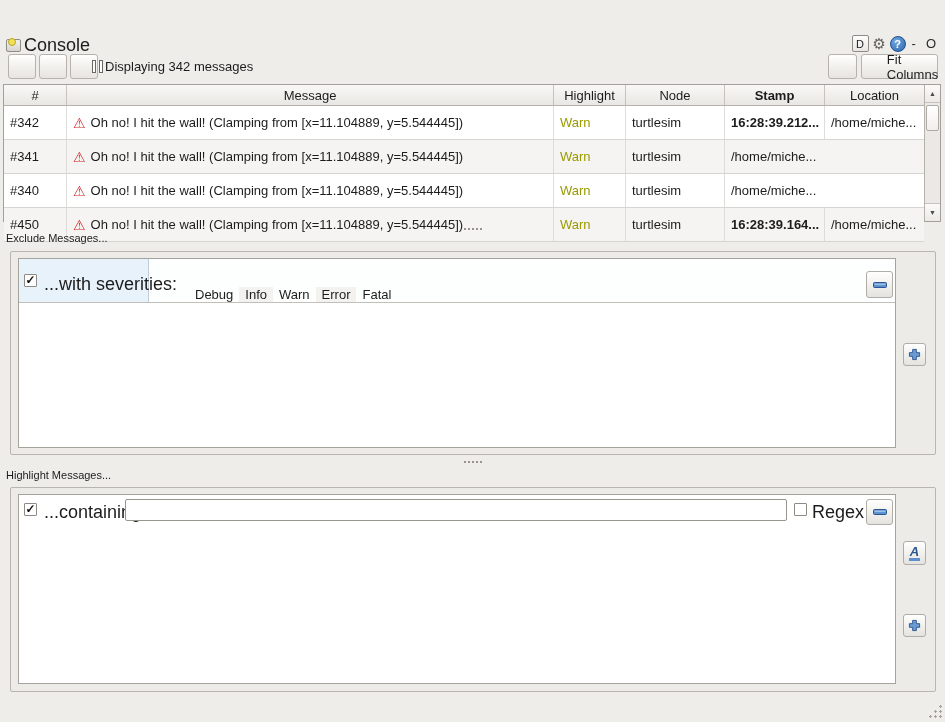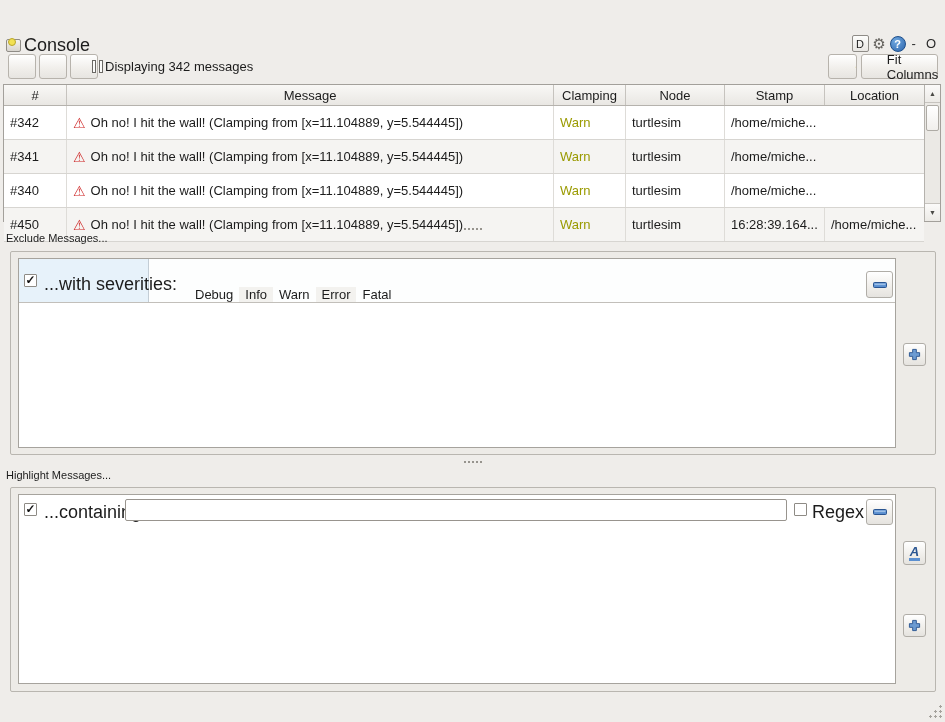--- a/index.html
+++ b/index.html
@@ -48,21 +48,21 @@
   .logtable { position:absolute; left:3px; top:84px; width:938px; height:138px;
     border:1px solid #a3a09b; background:#fff; }
   .thead { display:flex; height:21px; background:linear-gradient(#f9f8f6,#e9e7e3);
     border-bottom:1px solid #b5b2ad; }
   .th { display:flex; align-items:center; justify-content:center; font-size:13px;
     border-right:1px solid #c6c3be; height:100%; cursor:pointer; }
   .trow { display:flex; height:34px; border-bottom:1px solid #d7d5d1; background:#fff; cursor:pointer; }
   .trow.alt { background:#f5f4f2; }
   .td { display:flex; align-items:center; padding:0 6px; border-right:1px solid #dedcd8;
     font-size:13px; white-space:nowrap; overflow:hidden; }
-  .c0 { width:63px; } .c1 { width:487px; } .c2 { width:72px; } .c3 { width:99px; } .c4 { width:100px; } .c5 { width:99px; border-right:none; }
+  .c0 { width:63px; } .c1 { width:487px; } .c2 { width:72px; } .c3 { width:99px; } .c4 { width:100px;font-weight:bold; } .c5 { width:99px; border-right:none; }
   .warn-icon { font-size:14px; margin-right:5px; line-height:1; }
   .vscroll { position:absolute; right:0; top:0; width:16px; height:136px; background:#ebe9e5; border-left:1px solid #b5b2ad; }
   .sbtn { position:absolute; left:0; width:15px; height:18px; background:linear-gradient(#fbfaf9,#eceae6);
     display:flex; align-items:center; justify-content:center; font-size:7px; color:#4a4945; cursor:pointer; }
   .sbtn.up { top:0; border-bottom:1px solid #c6c3be; }
   .sbtn.down { bottom:0; border-top:1px solid #c6c3be; }
   .sthumb { position:absolute; left:1px; top:20px; width:13px; height:26px; background:linear-gradient(#ffffff,#f1efec);
     border:1px solid #aeaba5; border-radius:2px; cursor:pointer; }
 
   
@@ -149,34 +149,35 @@
     <div class="tbtn" style="left:861px; width:77px;">
       <span>Fit Columns</span>
     </div>
   </div>
 
   <div class="logtable">
     <div style="position:relative; width:920px;">
       <div class="thead">
         <div class="th c0">#</div>
         <div class="th c1">Message</div>
-        <div class="th c2">Clamping</div>
+        <div class="th c2">Highlight</div>
         <div class="th c3">Node</div>
         <div class="th c4">Stamp</div>
         <div class="th c5">Location</div>
       </div>
 
       <div class="trow">
         <div class="td c0">#342</div>
         <div class="td c1">
           <span class="warn-icon" style="color: rgb(204, 31, 31);">⚠</span>
           <span>Oh no! I hit the wall! (Clamping from [x=11.104889, y=5.544445])</span>
         </div>
         <div class="td c2" style="color: rgb(154, 154, 0);">Warn</div>
         <div class="td c3">turtlesim</div>
+        <div class="td c4">16:28:39.212...</div>
         <div class="td c5">/home/miche...</div>
       </div>
 
       <div class="trow alt">
         <div class="td c0">#341</div>
         <div class="td c1">
           <span class="warn-icon" style="color: rgb(204, 31, 31);">⚠</span>
           <span>Oh no! I hit the wall! (Clamping from [x=11.104889, y=5.544445])</span>
         </div>
         <div class="td c2" style="color: rgb(154, 154, 0);">Warn</div>

